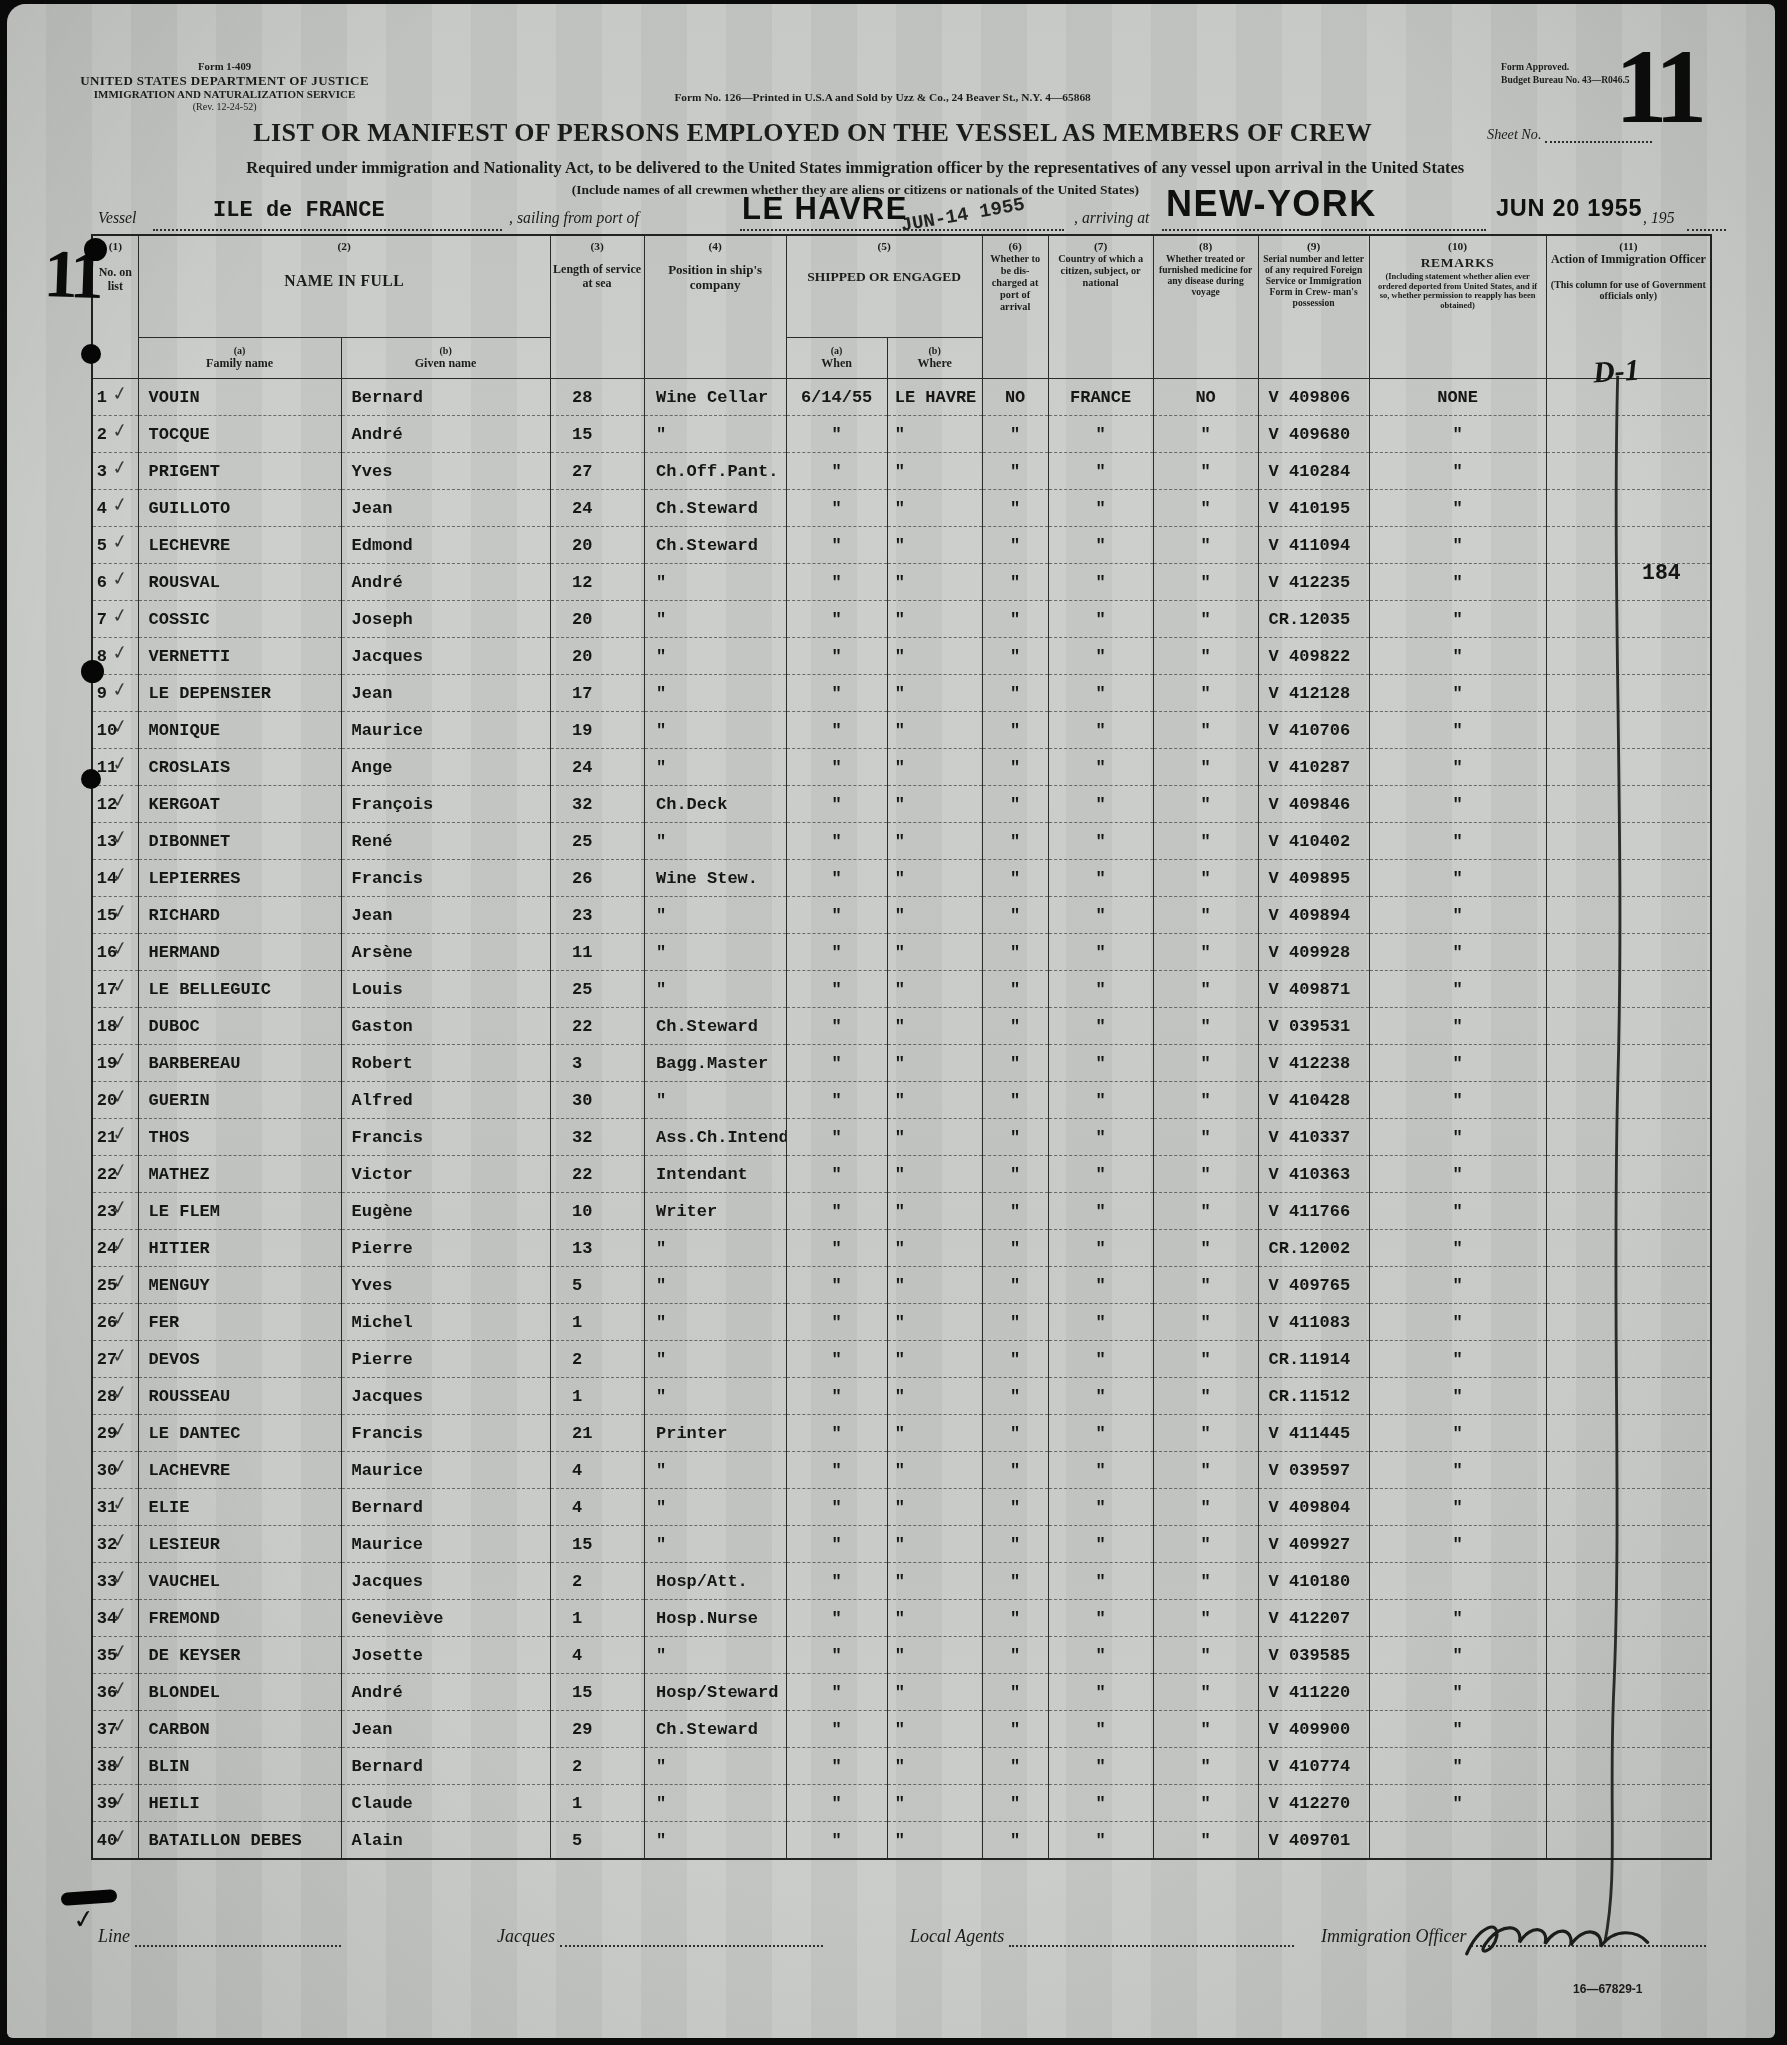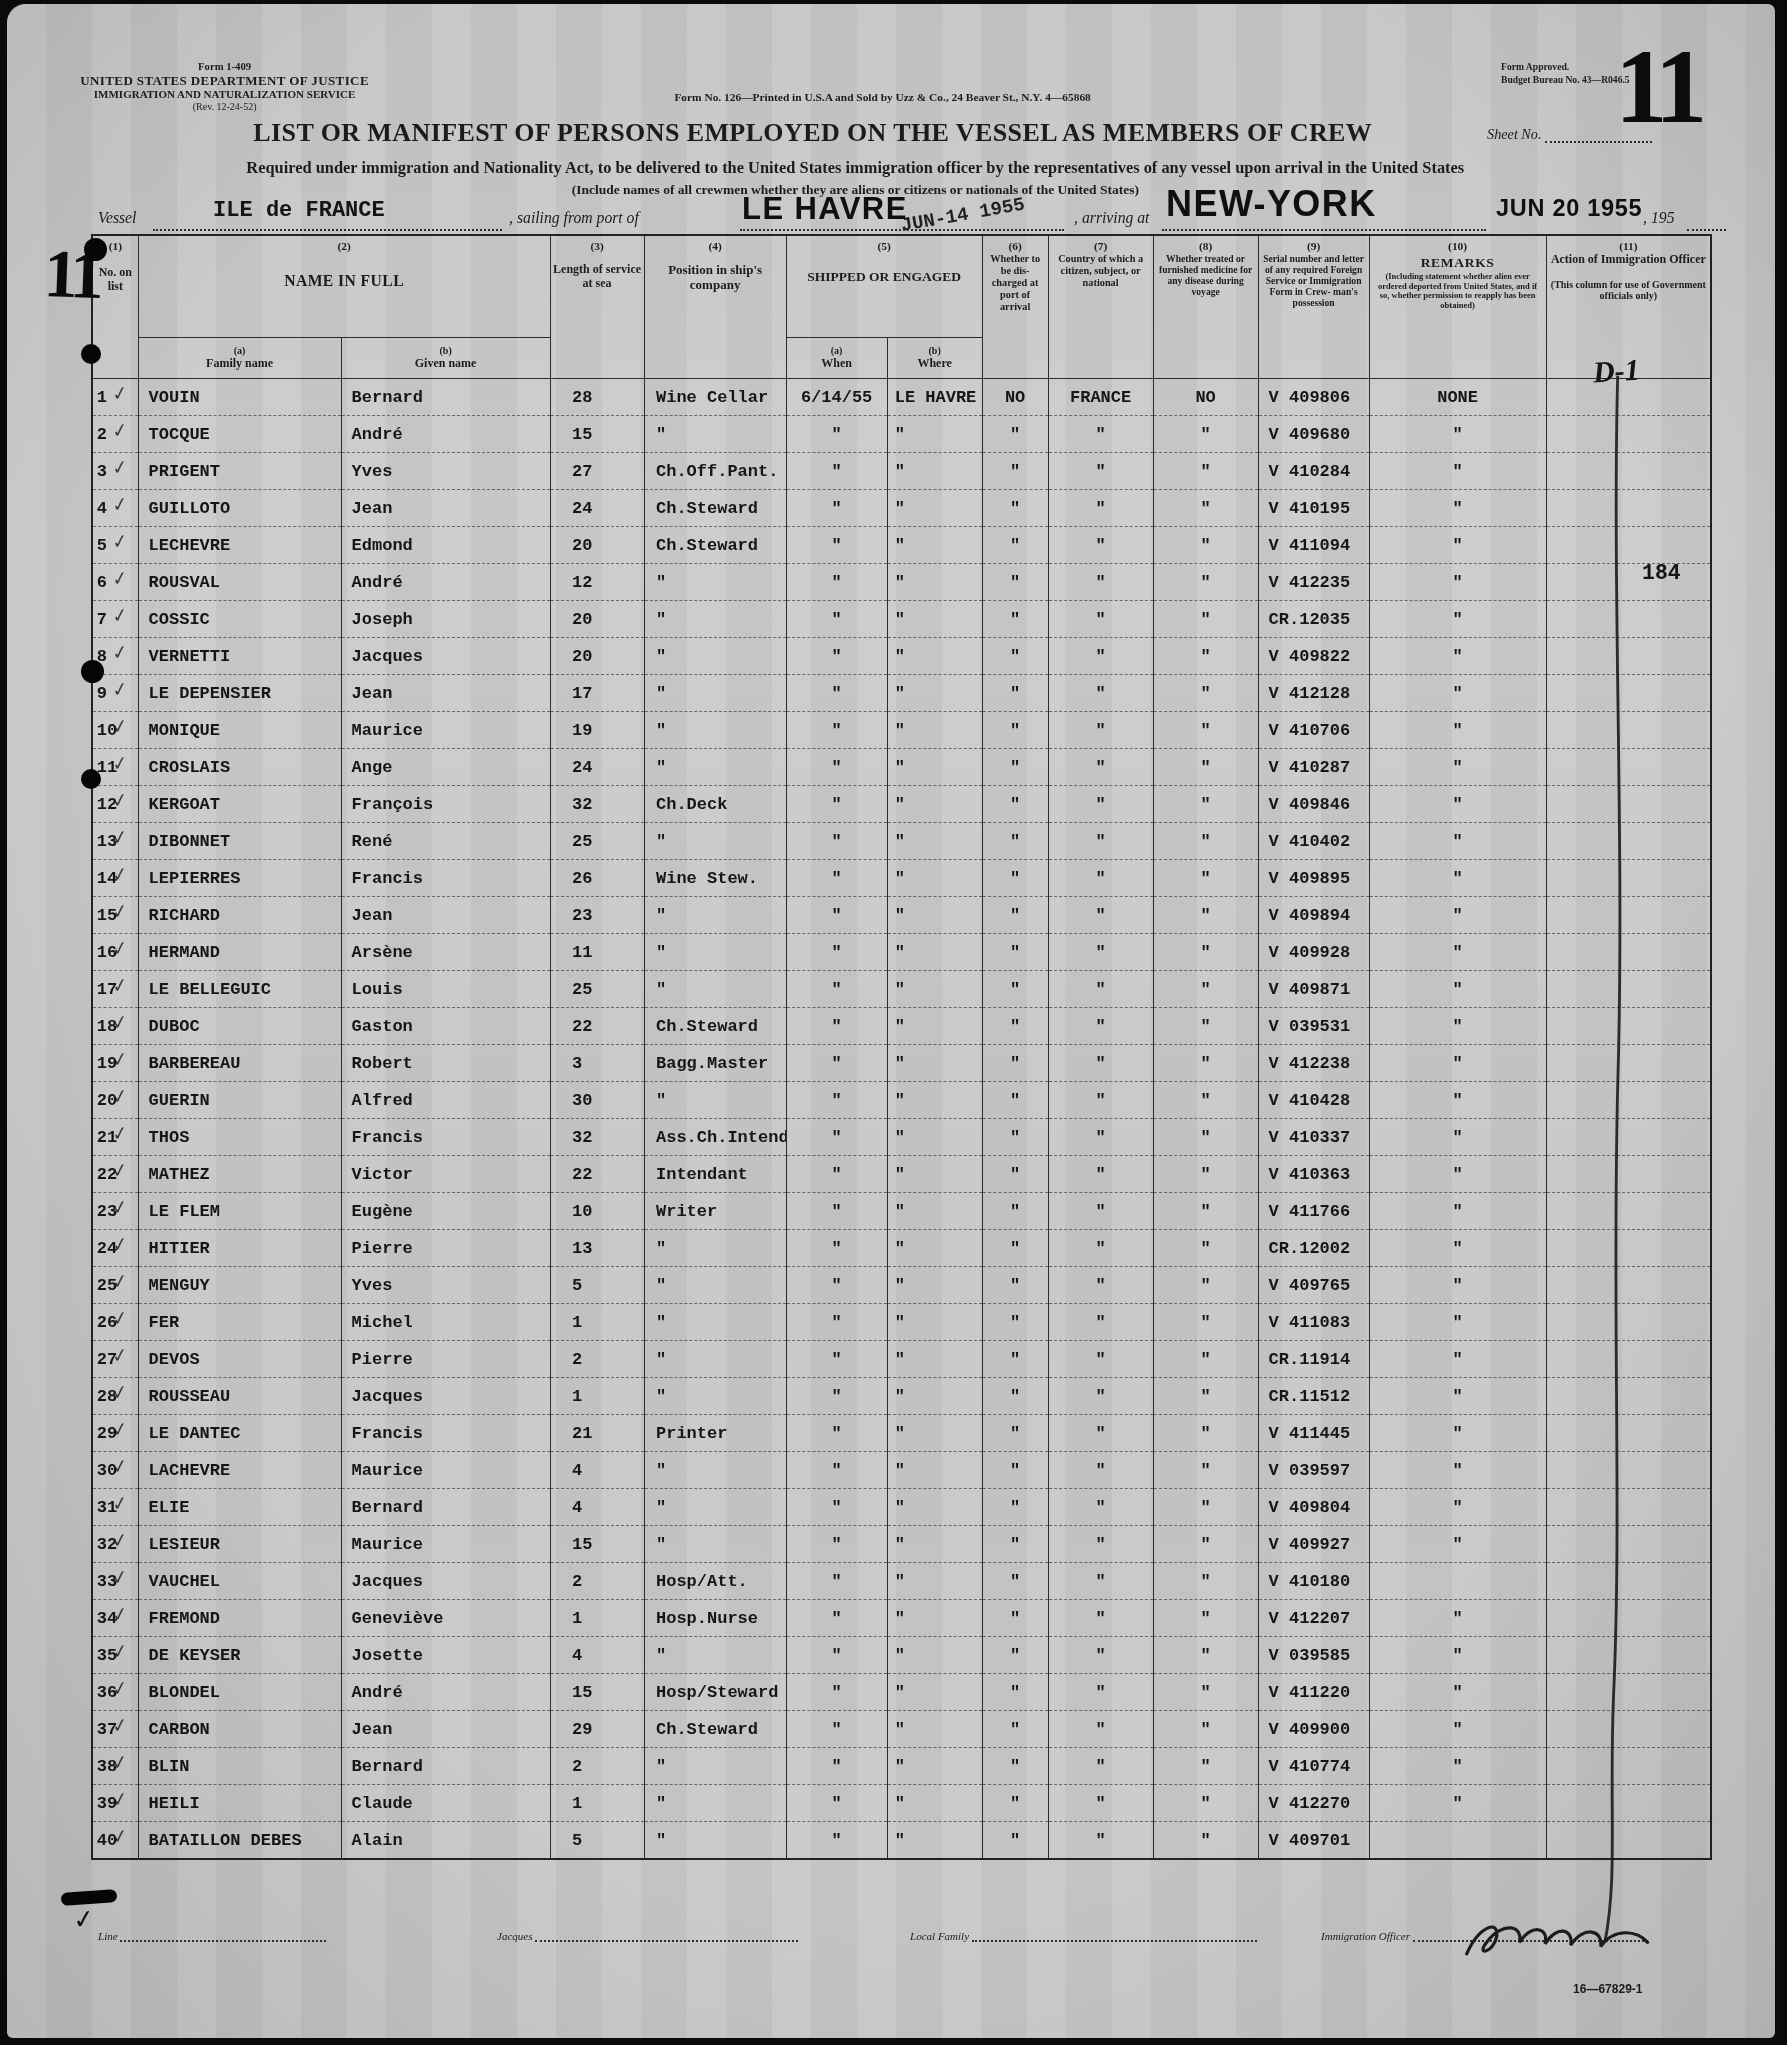--- a/index.html
+++ b/index.html
@@ -91,21 +91,21 @@
   
   .big11-left{left:37px;top:236px;font-size:68px;line-height:1;font-weight:bold;letter-spacing:-4.3px;color:#0b0b0b;transform:rotate(2deg);z-index:6;}
   .hole{position:absolute;background:#060606;border-radius:50%;z-index:6;}
   .blob{position:absolute;background:#050505;border-radius:6.4px;transform:rotate(-4deg);z-index:6;}
   .hand{font-family:"Liberation Serif", serif;font-style:italic;font-weight:bold;color:#151515;z-index:7;}
   .d1{left:1586px;top:350px;font-size:30px;transform:rotate(-4deg);}
   .n184{left:1635px;top:557px;font-size:21.4px;font-family:"Liberation Mono", monospace;font-style:normal;text-align:center;}
   .btm-check{left:66px;top:1900px;font-size:26px;color:#101010;transform:rotate(-8deg);font-family:"DejaVu Sans", sans-serif;z-index:7;}
 
   
-  .ft{font-size:11px;font-style:italic;white-space:nowrap;z-index:4;}
+  .ft{font-size:18px;font-style:italic;white-space:nowrap;z-index:4;}
   .print-code{left:1566px;top:1978px;font-size:12px;font-weight:bold;font-family:"Liberation Sans", sans-serif;}
 
   svg.overlay{position:absolute;inset:0;z-index:8;pointer-events:none;}
 </style>
 </head>
 <body>
 
 <div class="paper">
 
   <div class="abs hdr-left">
@@ -847,21 +847,21 @@
 
   <div class="abs ft" style="left:91px;top:1922px;">
     <span>Line</span>
     <span class="dot" style="width:206px;"></span>
   </div>
   <div class="abs ft" style="left:490px;top:1922px;">
     <span>Jacques</span>
     <span class="dot" style="width:263px;"></span>
   </div>
   <div class="abs ft" style="left:903px;top:1922px;">
-    <span>Local Family</span>
+    <span>Local Agents</span>
     <span class="dot" style="width:285px;"></span>
   </div>
   <div class="abs ft" style="left:1314px;top:1922px;text-align:center;">
     <span>Immigration Officer</span>
     <span class="dot" style="width:235px;"></span>
   </div>
   <div class="abs print-code">16—67829-1</div>
 
   <svg class="overlay" width="1788" height="2046" viewBox="0 0 2511 2873">
     <path d="M 2262 522 C 2254 830, 2272 1180, 2262 1520 C 2254 1840, 2268 2120, 2256 2380 C 2250 2540, 2262 2630, 2244 2722" stroke="#161616" stroke-width="4" fill="none" opacity="0.88"></path>

